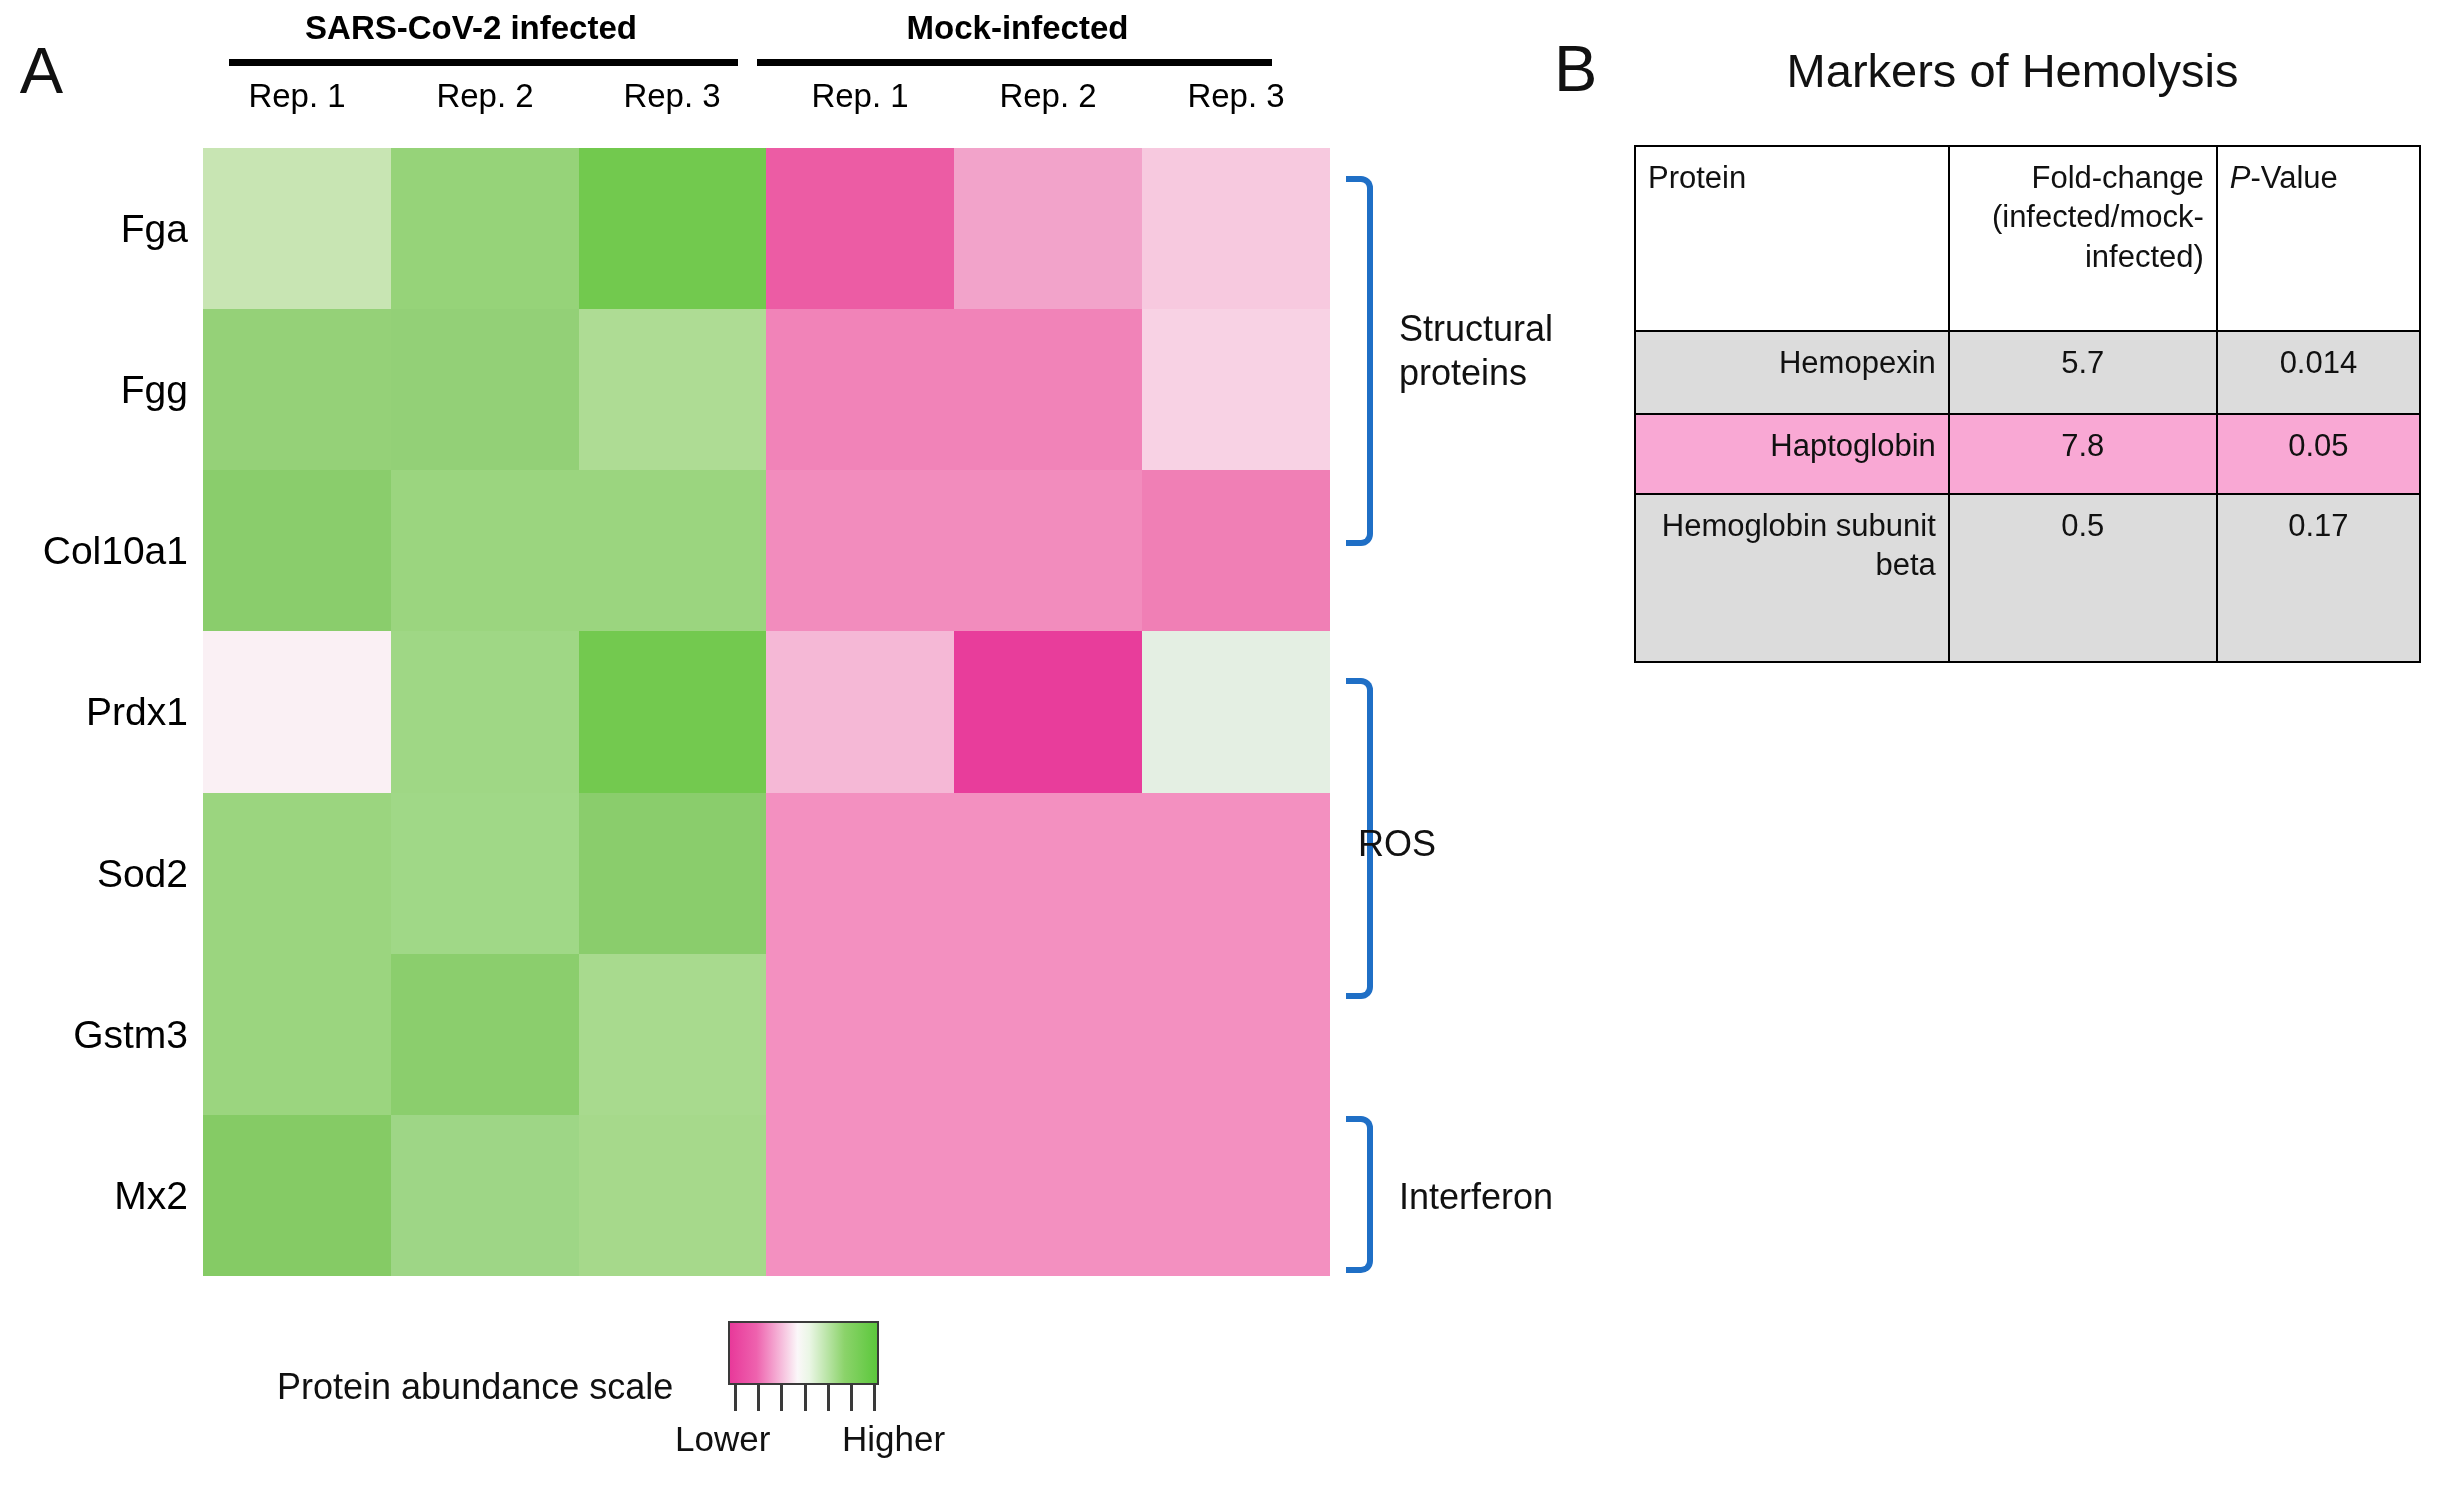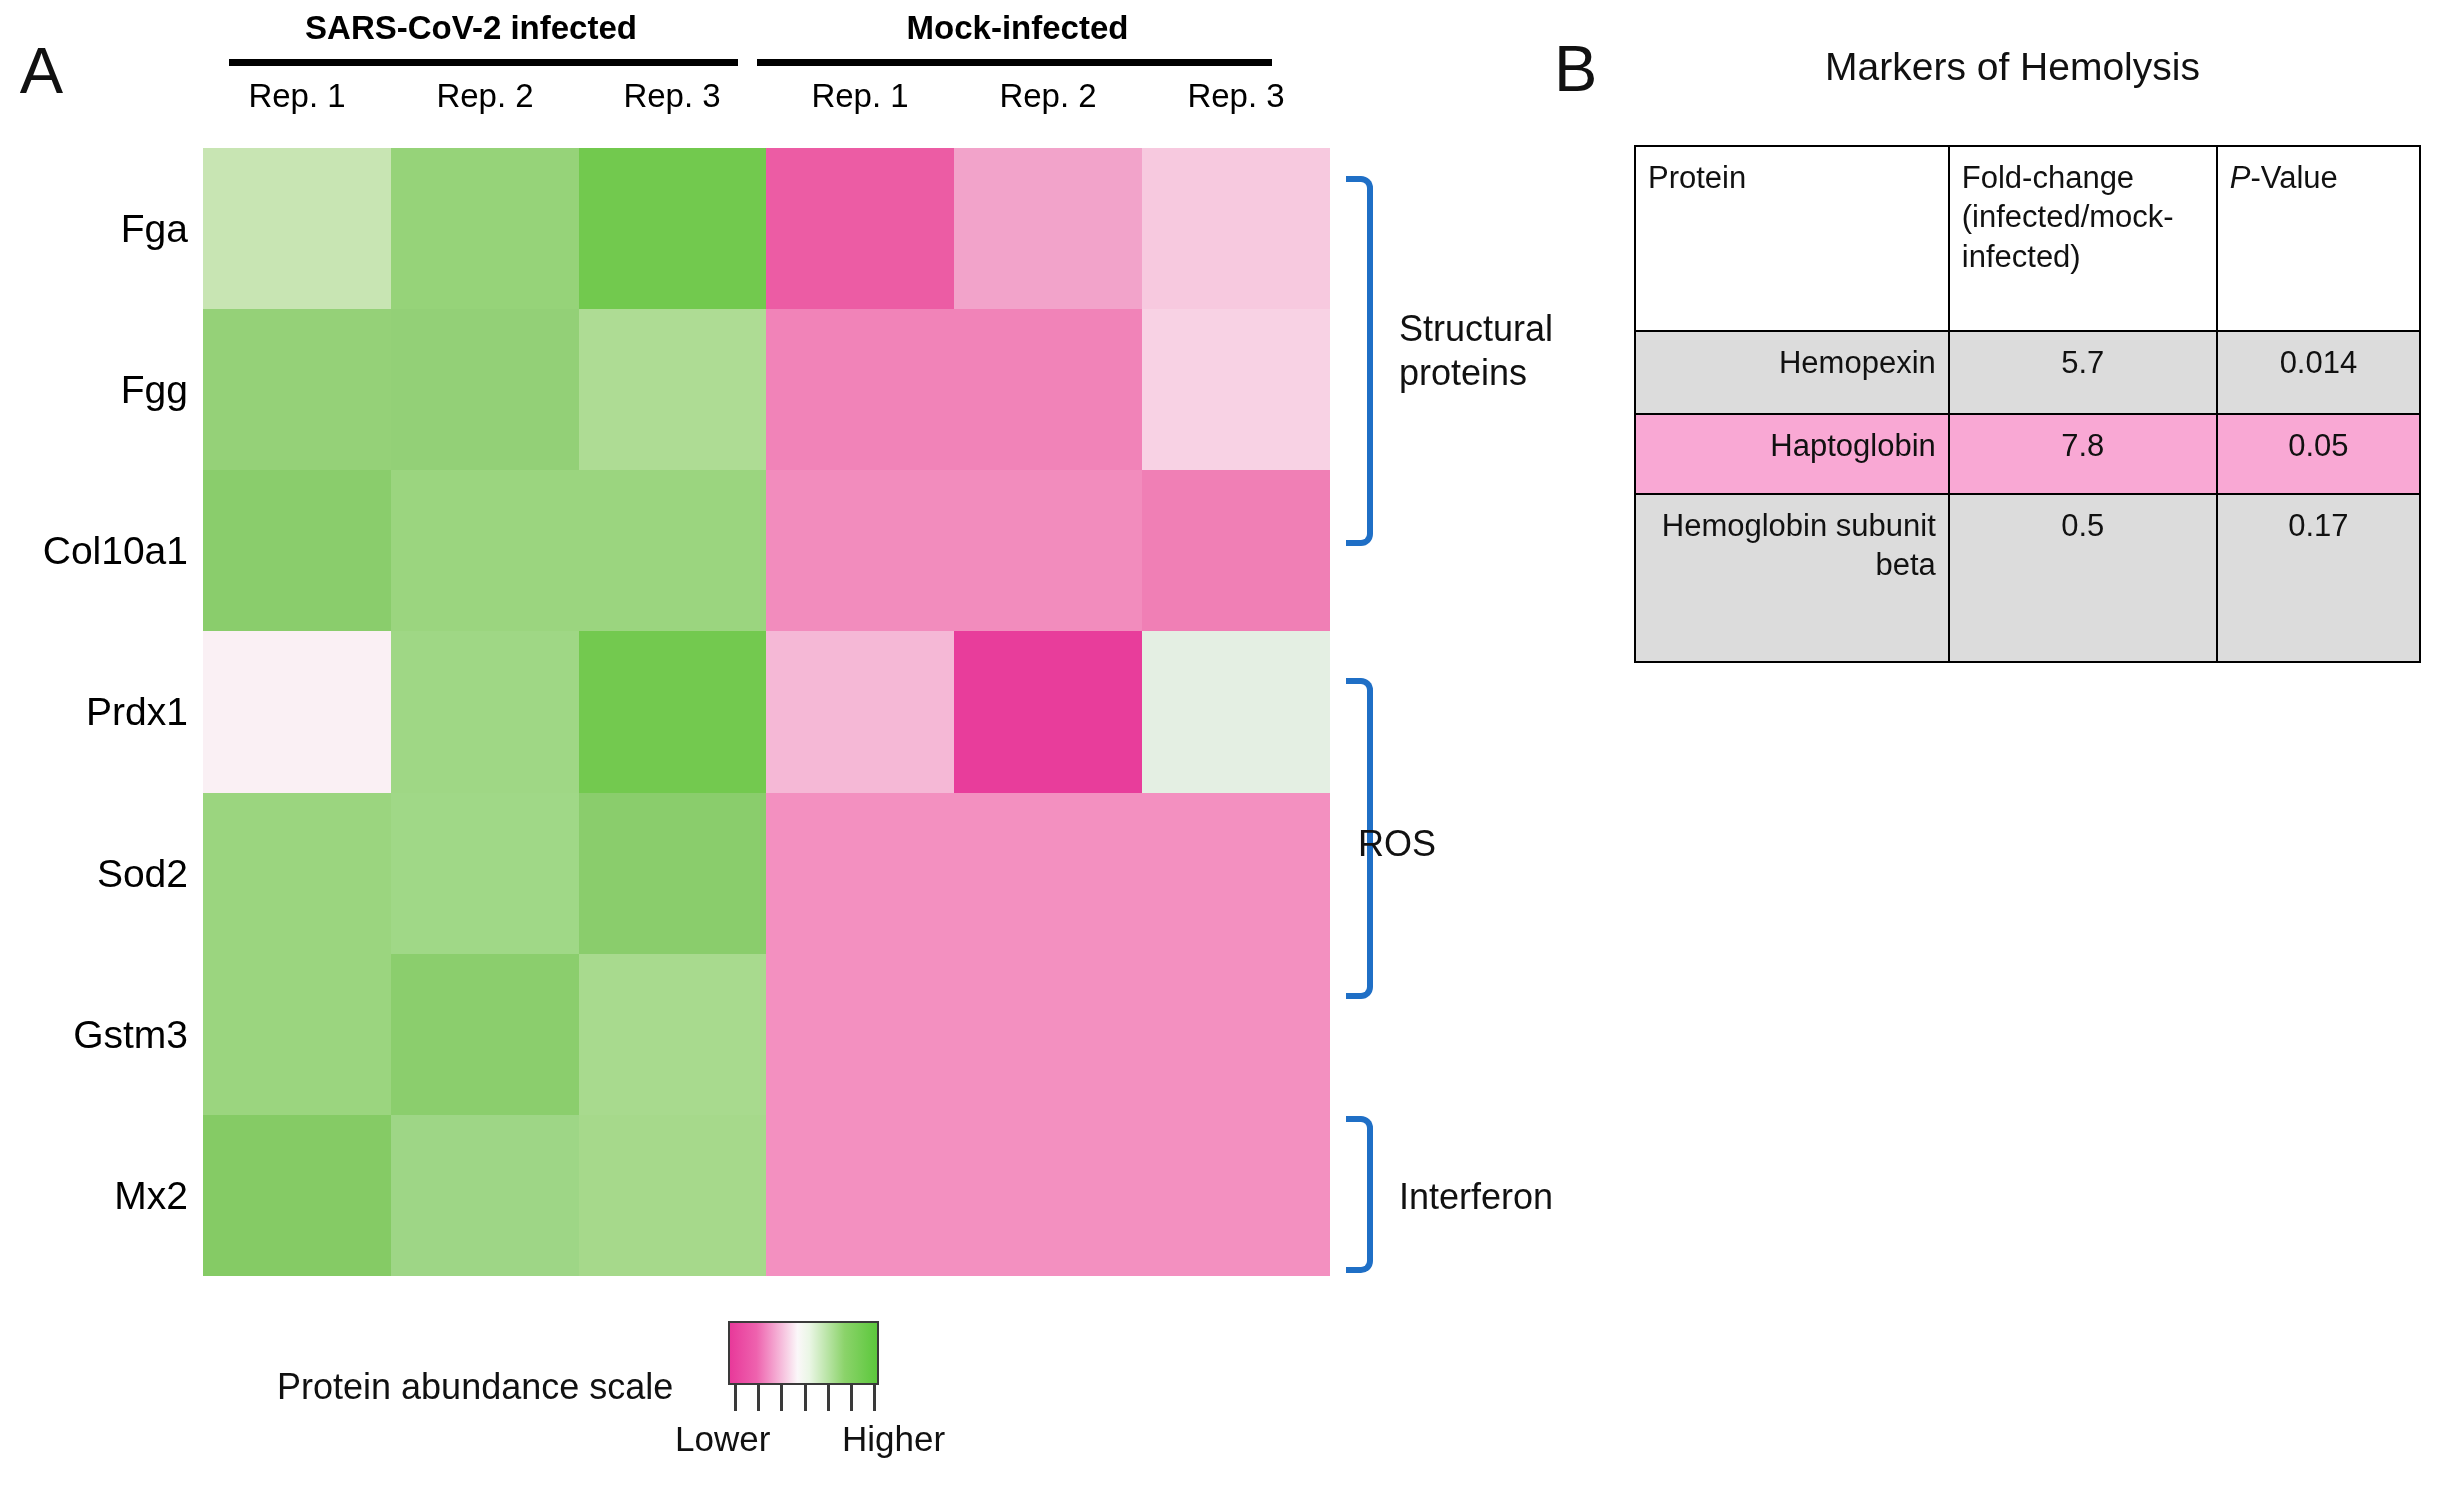--- a/index.html
+++ b/index.html
@@ -149,21 +149,21 @@
   #legend-lower  { left: 675px; }
   #legend-higher { left: 842px; }
 
   
   #panel-b-title {
     position: absolute;
     left: 1634px;
     top: 47px;
     width: 757px;
     text-align: center;
-    font-size: 39px;
+    font-size: 47px;
     line-height: 1;
     white-space: nowrap;
     color: #111;
   }
   #markers-table {
     position: absolute;
     left: 1634px;
     top: 145px;
     width: 787px;
     border-collapse: collapse;
@@ -173,21 +173,21 @@
   }
   #markers-table td, #markers-table th {
     border: 2.3px solid #000;
     padding: 10.6px 12px;
     vertical-align: top;
     font-weight: normal;
     text-align: left;
     line-height: 1.28;
   }
   #markers-table .col-protein { width: 295px; }
-  #markers-table .col-fold    { width: 252px; }
+  #markers-table .col-fold    { width: 252px; text-align: right; }
   #markers-table .col-p       { width: 191px; }
   #markers-table thead td { height: 185px; background: #ffffff; }
   #markers-table tbody td { text-align: center; }
   #markers-table tbody td:first-child { text-align: right; }
   .row-shaded  td { background: #DCDCDC; }
   .row-light   td { background: #f9a8d4; }
   #markers-table tbody tr:first-child td { height: 83px; }
   #markers-table tbody tr:nth-child(2) td { height: 80px; }
   #markers-table tbody tr:nth-child(3) td { height: 168px; }
   .pv-italic { font-style: italic; }

